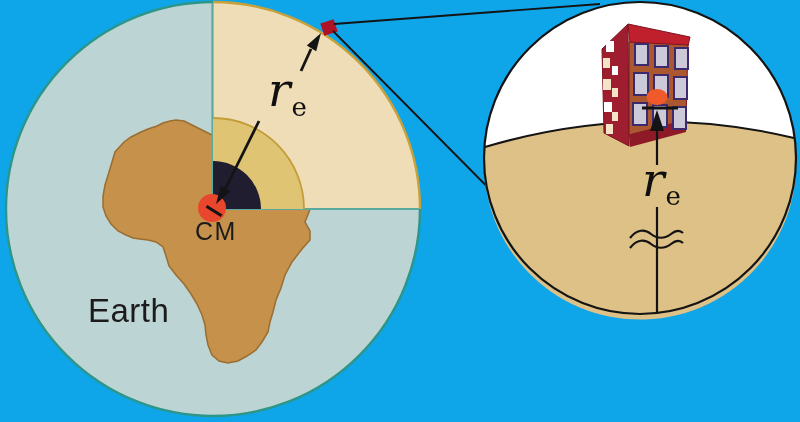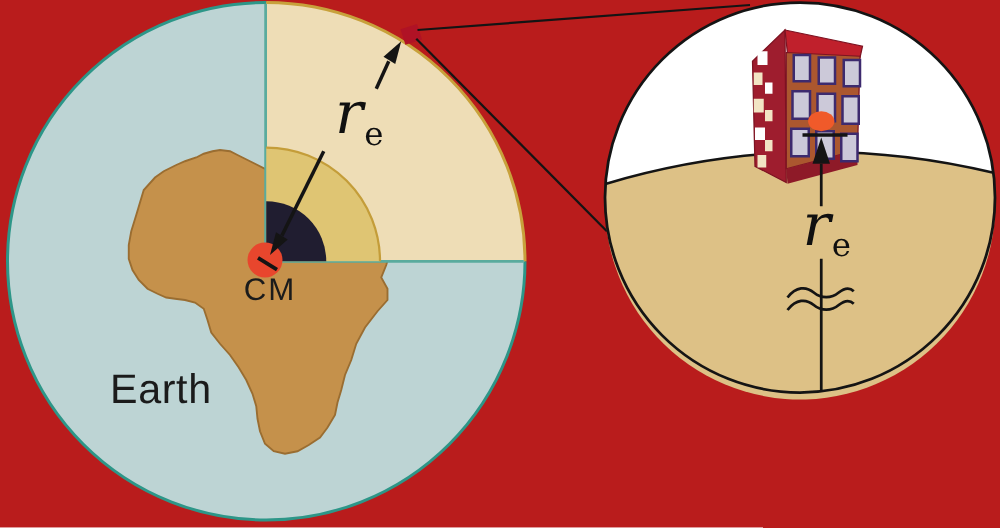--- a/index.html
+++ b/index.html
@@ -1,16 +1,16 @@
 <!DOCTYPE html>
 <html><head>
 <meta charset="utf-8">
 <style>
   html,body{margin:0;padding:0;background:#ffffff;}
-  .stage{position:relative;width:800px;height:422px;background:#b91c1c;overflow:hidden;}
+  .stage{position:relative;width:800px;height:422px;background:#0ea5e9;overflow:hidden;}
   svg{display:block;}
   
   .teal-arc{stroke:#2d9688;stroke-width:2.4;fill:none;}
   .teal-cut{stroke:#5aab9d;stroke-width:2.2;fill:none;}
   .gold-arc{stroke:#c8a13b;stroke-width:2.4;fill:none;}
   .gold-arc2{stroke:#c49d39;stroke-width:1.8;fill:none;}
   .afr{stroke:#9a6d31;stroke-width:1.5;}
   .blk{stroke:#141414;fill:none;}
   .w18{stroke-width:1.8;}
   .w20{stroke-width:2;}

